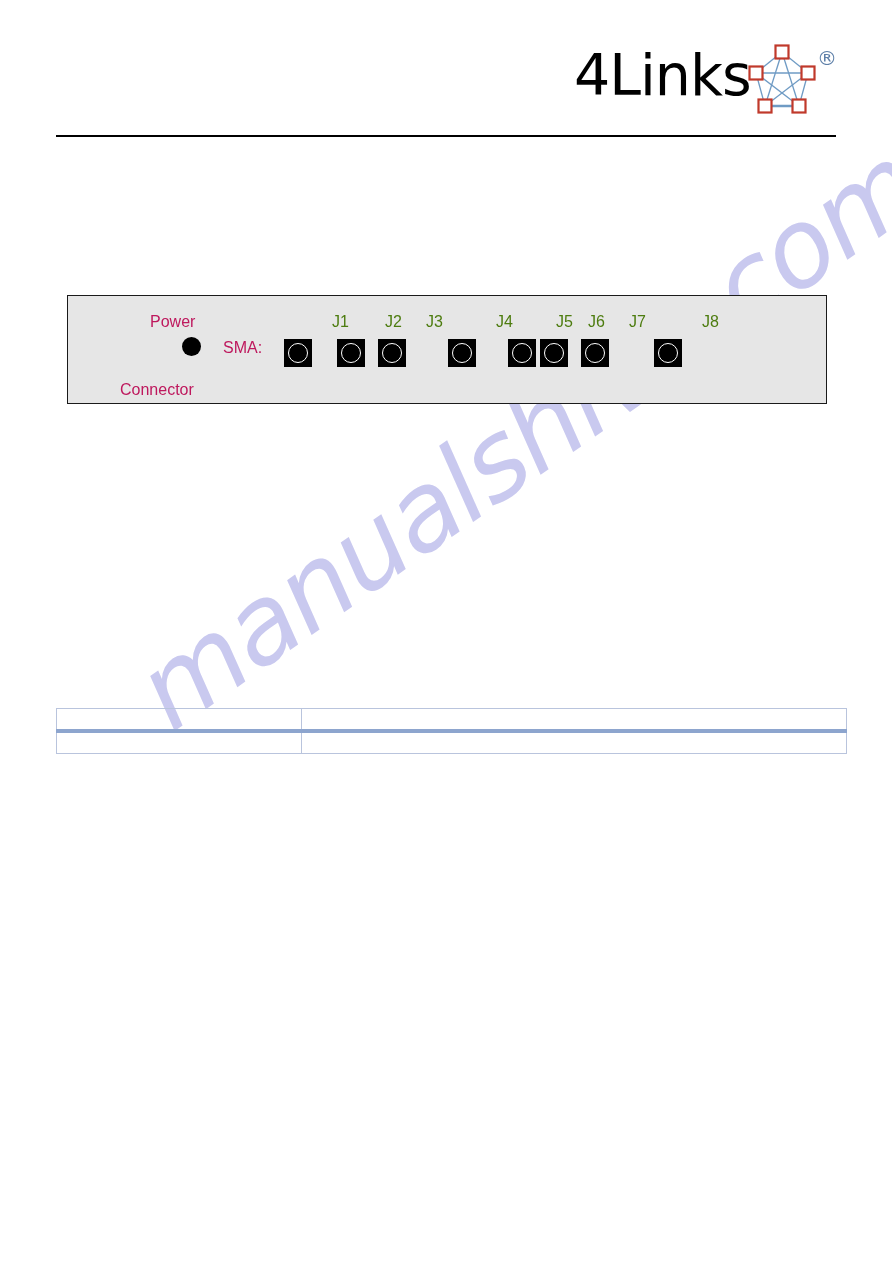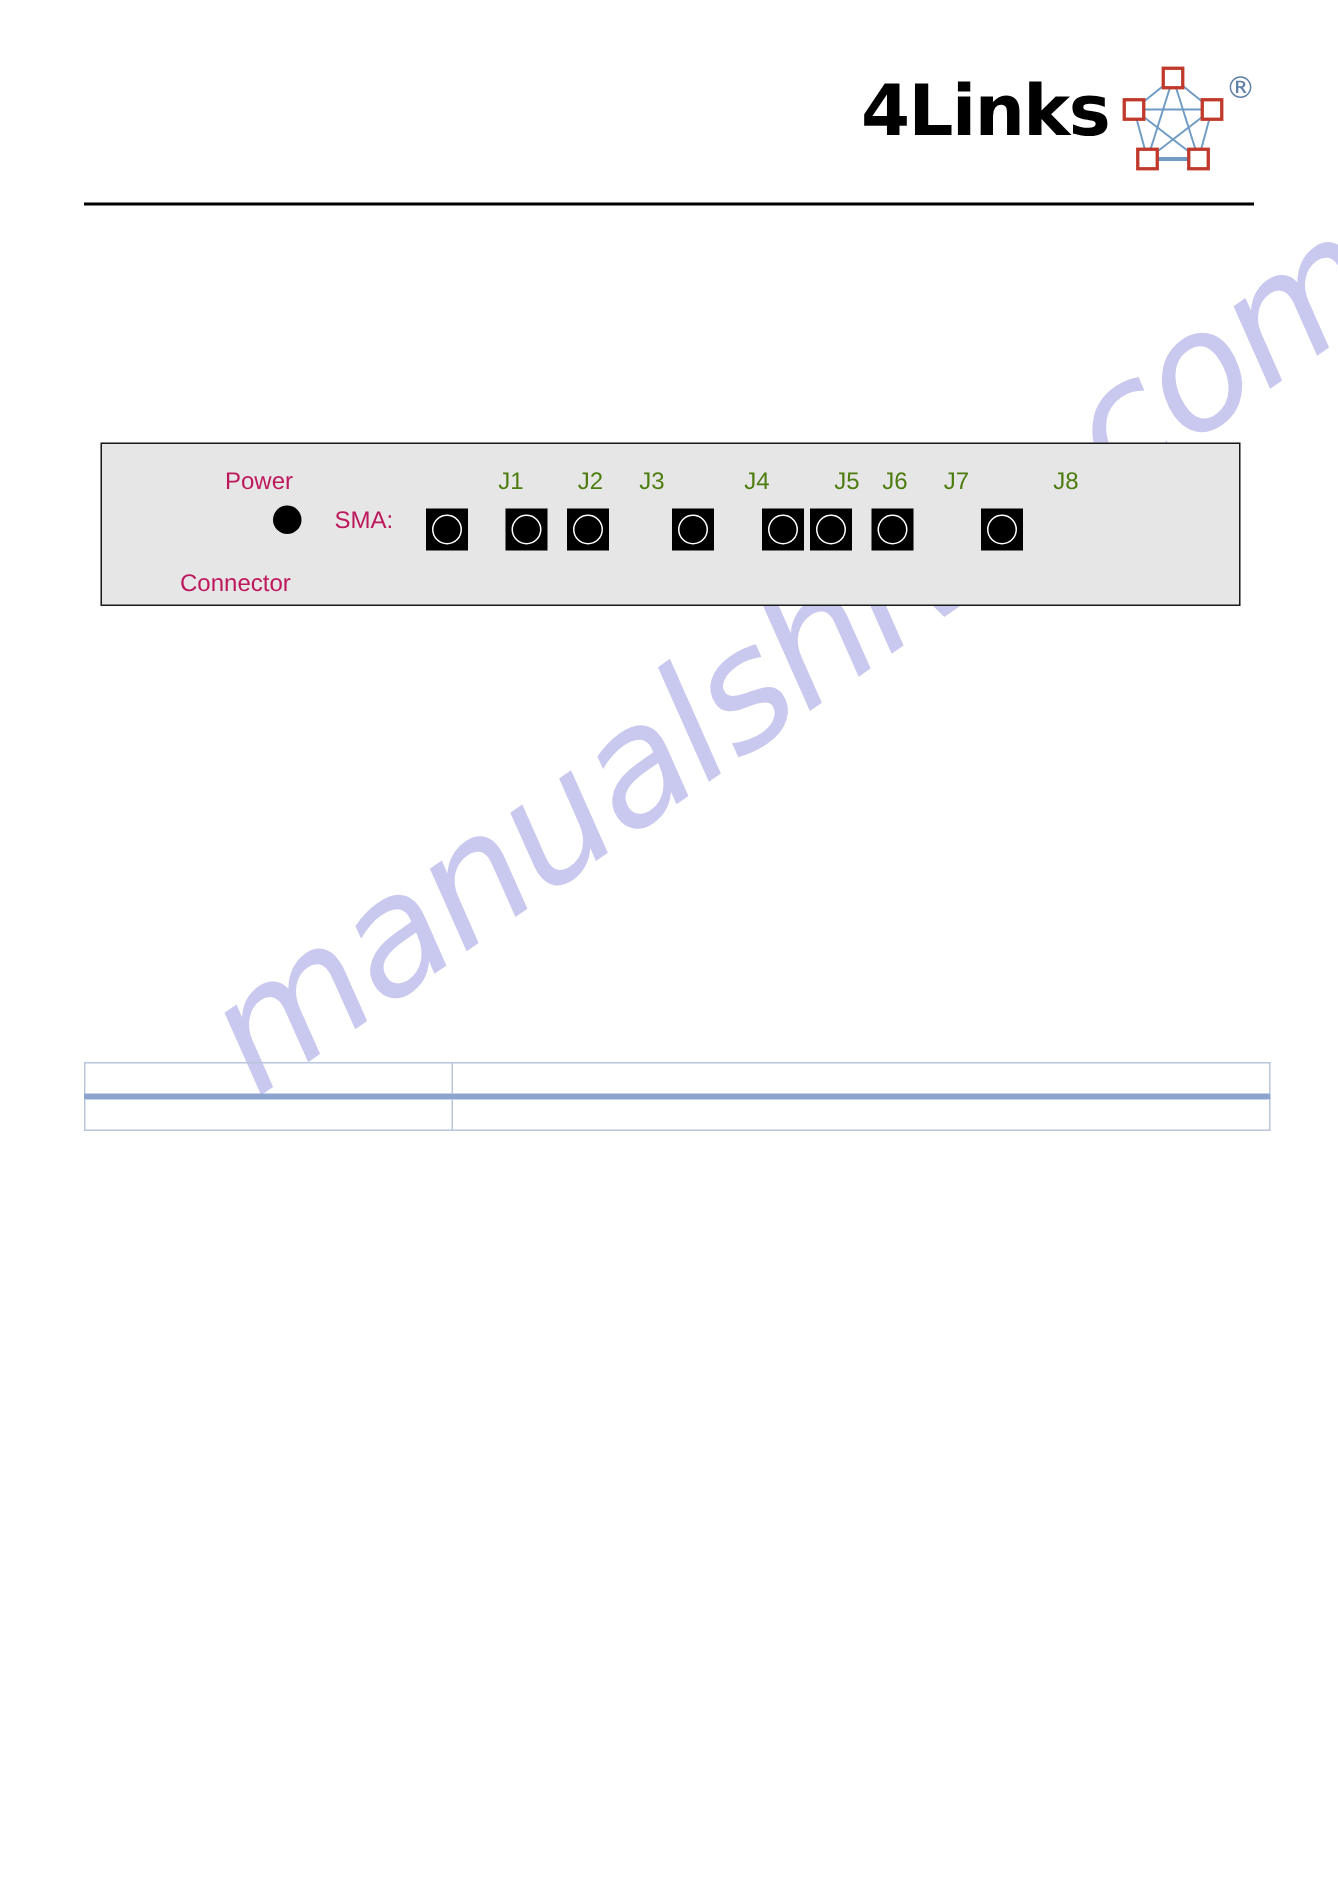--- a/index.html
+++ b/index.html
@@ -58,22 +58,22 @@
     left: 570px;
     top: 40px;
     width: 266px;
     height: 80px;
   }
   #logo-wordmark {
     position: absolute;
     left: 4px;
     top: 4px;
     font-family: "DejaVu Sans", sans-serif;
-    font-weight: 700;
-    font-size: 47px;
+    font-weight: 400;
+    font-size: 57px;
     line-height: 62px;
     letter-spacing: -1px;
     color: #000000;
     white-space: nowrap;
   }
   #logo-graph {
     position: absolute;
     left: 178px;
     top: 2px;
     width: 68px;

